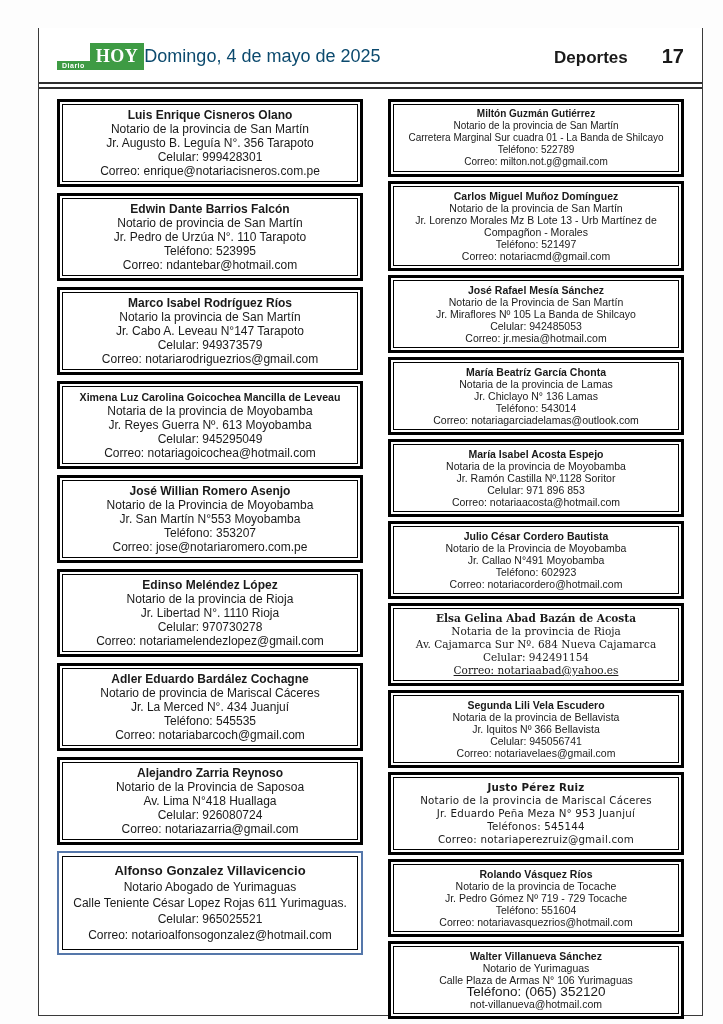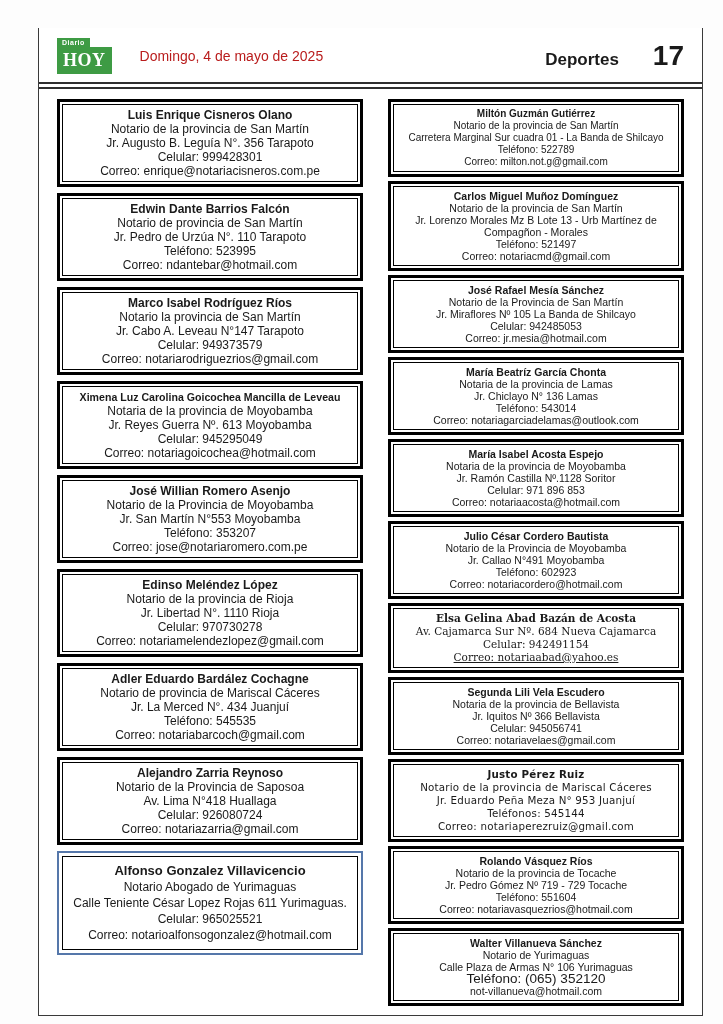--- a/index.html
+++ b/index.html
@@ -8,33 +8,33 @@
     font-family:"Liberation Sans", sans-serif;color:#1a1a1a;
     --brand-green:#3e9b44;--footer-green:#4cae4f;--highlight-blue:#5577aa;--ink:#1a1a1a;
   }
   .frame{
     position:absolute;left:38px;right:20px;top:28px;bottom:8px;
     border-left:1px solid #3a3a3a;border-right:1px solid #3a3a3a;border-bottom:1px solid #3a3a3a;
     background:#fff;
   }
   
   .header{display:flex;align-items:center;padding:8px 18px 4px 18px;height:40px;}
-  .logo{display:flex;flex-direction:column;align-items:flex-start;margin-right:28px;}
+  .logo{display:flex;flex-direction:row;align-items:flex-end;margin-right:0;}
   .logo-tab{
     background:var(--brand-green);color:#fff;font-size:7px;font-weight:bold;
     padding:1px 5px;line-height:1;letter-spacing:.5px;
   }
   .logo-main{
     background:var(--brand-green);color:#fff;font-family:"Liberation Serif", serif;
     font-weight:bold;font-size:18px;line-height:1;padding:4px 6px 5px 6px;letter-spacing:.5px;
   }
-  .header-date{font-size:14px;color:#b91c1c;}
+  .header-date{font-size:18px;color:#0c4a6e;}
   .header-right{margin-left:auto;display:flex;align-items:baseline;gap:34px;text-align:right;}
   .header-section{font-size:17px;font-weight:bold;}
-  .header-pagenum{font-size:28px;font-weight:bold;}
+  .header-pagenum{font-size:20px;font-weight:bold;}
   .rule{height:3px;border-top:2px solid #2e2e2e;border-bottom:2px solid #2e2e2e;margin:2px 0 10px 0;}
   
   .cols{display:flex;justify-content:space-between;padding:0 18px;}
   .col{display:flex;flex-direction:column;}
   .col-left{width:306px;gap:6px;}
   .col-right{width:296px;gap:4px;}
   
   .card{border:3px solid #000;padding:2px;background:#fff;}
   .card-inner{border:1px solid #000;text-align:center;padding:3px 2px;}
   .col-left  .card-inner{font-size:12px;line-height:14px;}
@@ -204,20 +204,21 @@
             <div class="name">Julio César Cordero Bautista</div>
             <div class="line">Notario de la Provincia de Moyobamba</div>
             <div class="line">Jr. Callao N°491 Moyobamba</div>
             <div class="line">Teléfono: 602923</div>
             <div class="line">Correo: notariacordero@hotmail.com</div>
           </div>
         </div>
         <div class="card serif">
           <div class="card-inner">
             <div class="name">Elsa Gelina Abad Bazán de Acosta</div>
+            <div class="line">Notaria de la provincia de Rioja</div>
             <div class="line">Av. Cajamarca Sur Nº. 684 Nueva Cajamarca</div>
             <div class="line">Celular: 942491154</div>
             <div class="line">Correo: notariaabad@yahoo.es</div>
           </div>
         </div>
         <div class="card">
           <div class="card-inner">
             <div class="name">Segunda Lili Vela Escudero</div>
             <div class="line">Notaria de la provincia de Bellavista</div>
             <div class="line">Jr. Iquitos Nº 366 Bellavista</div>

